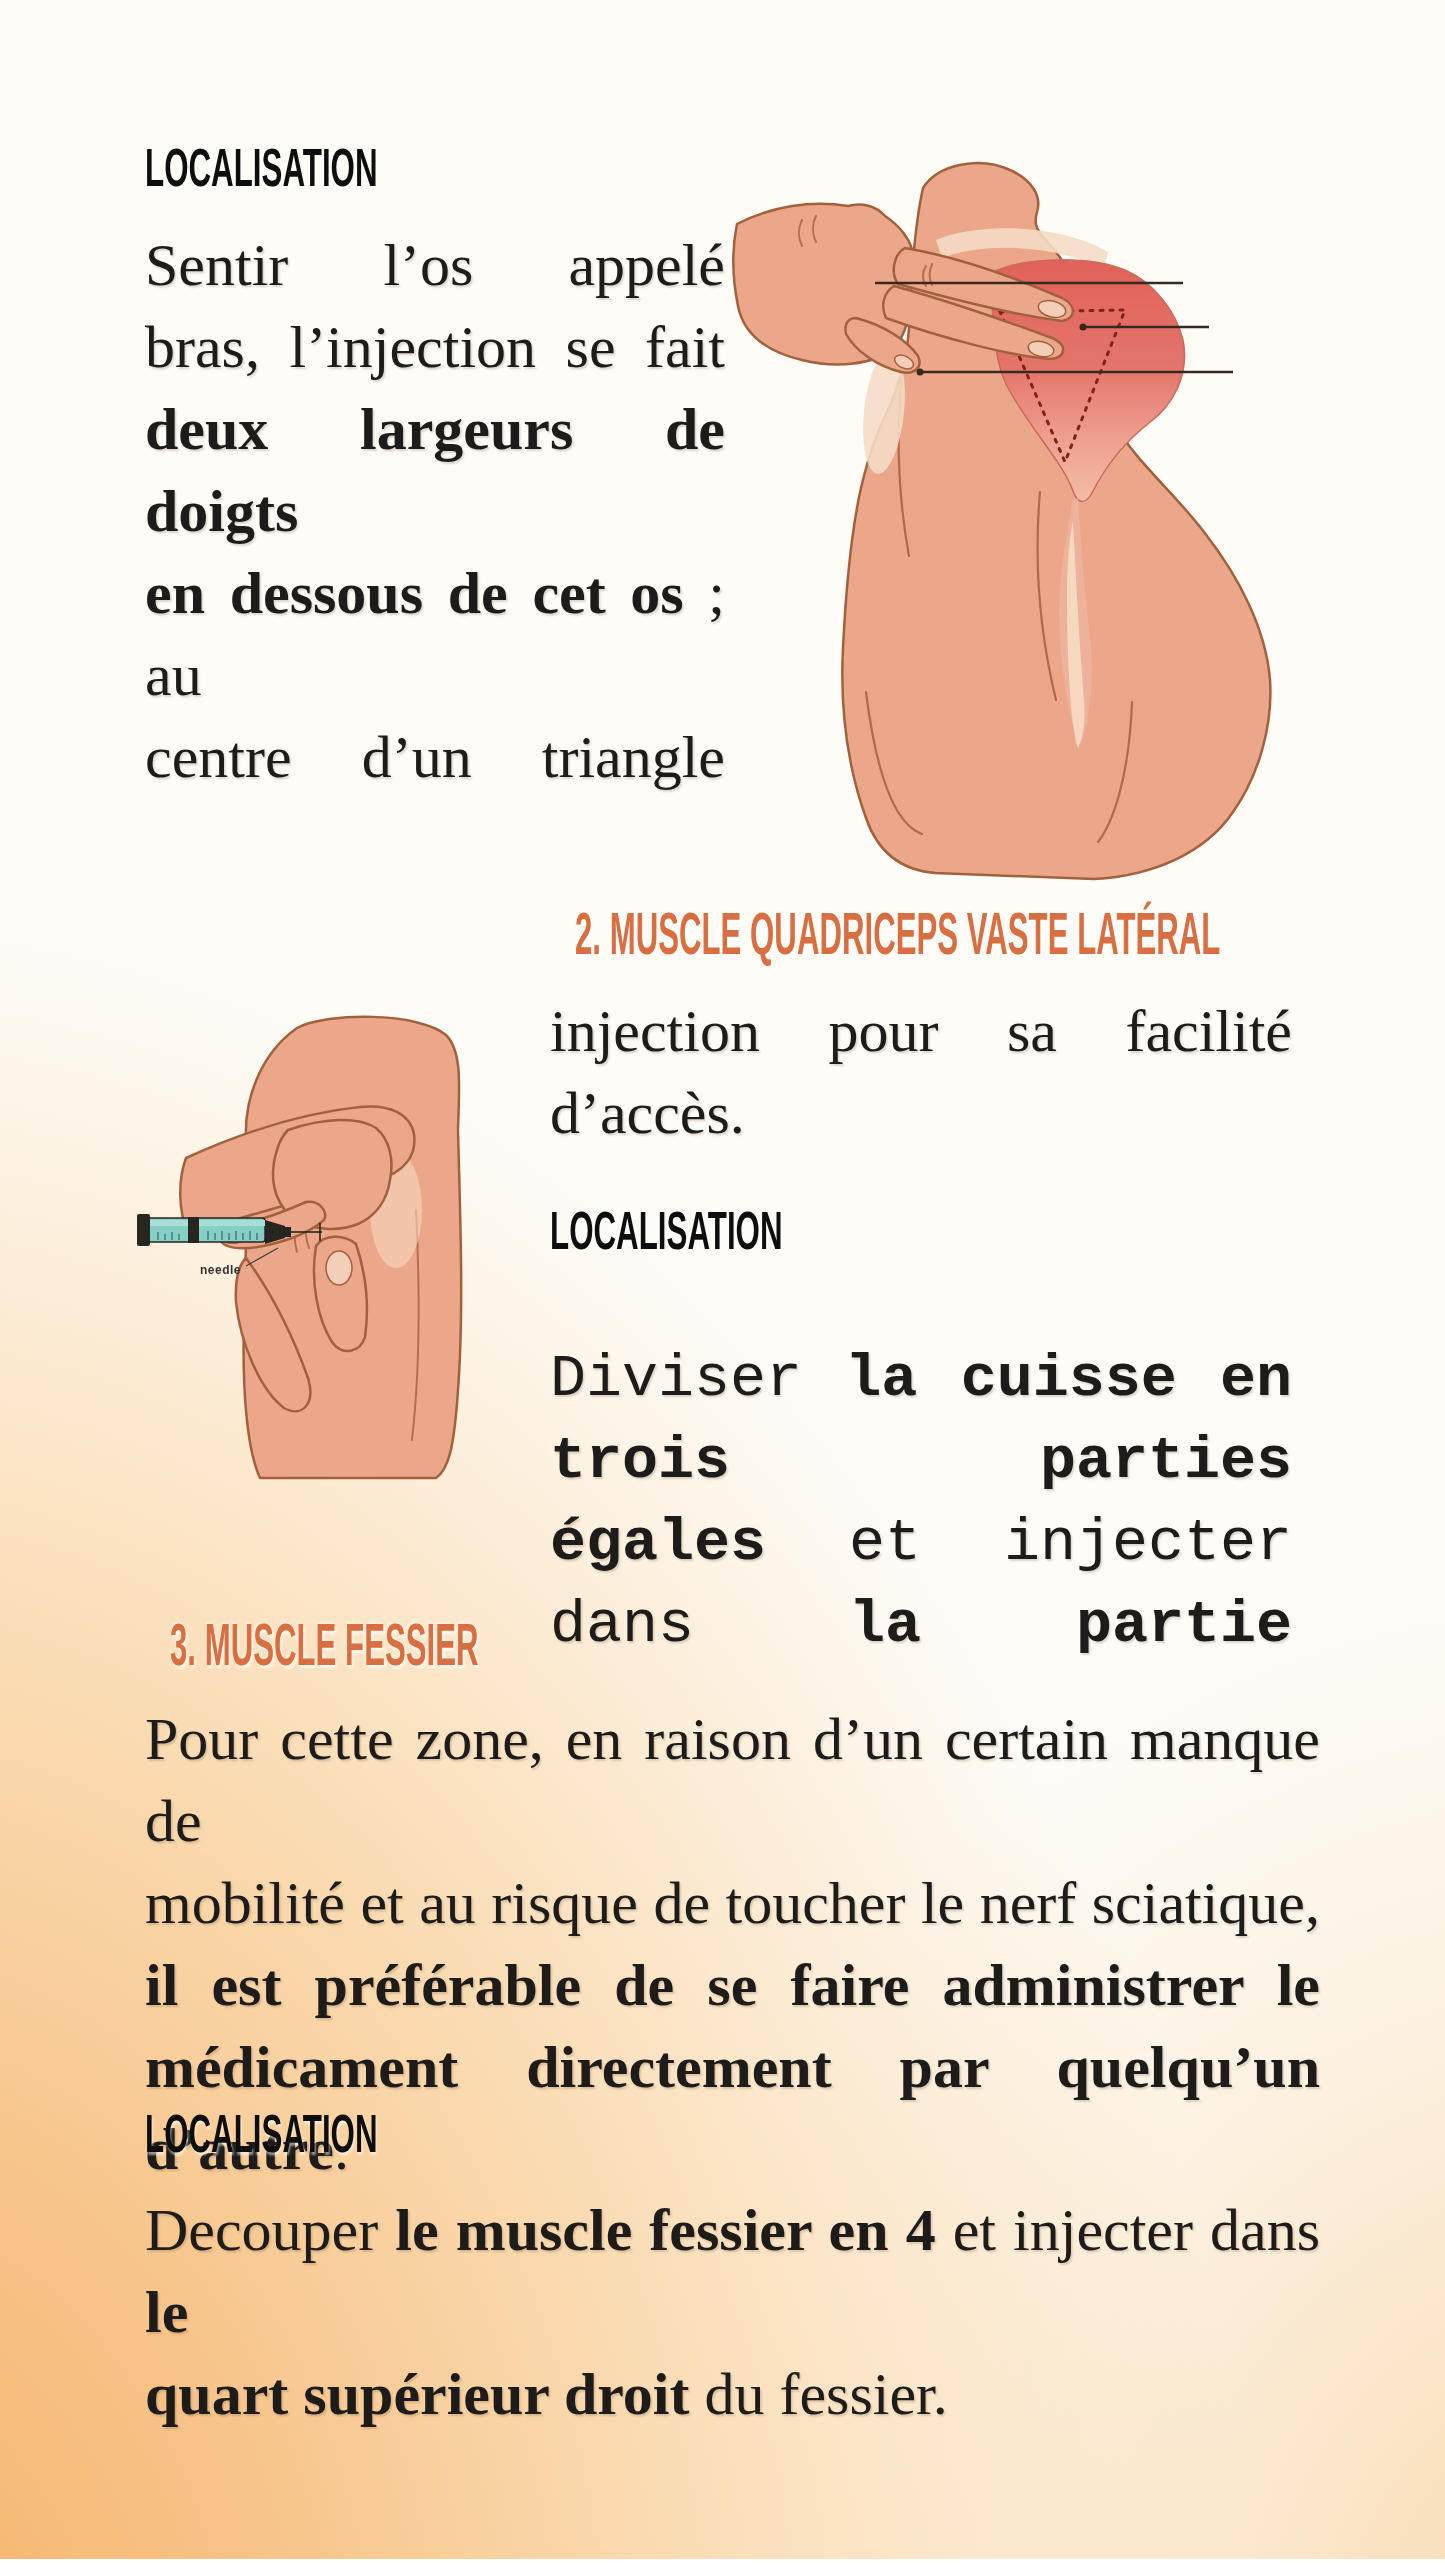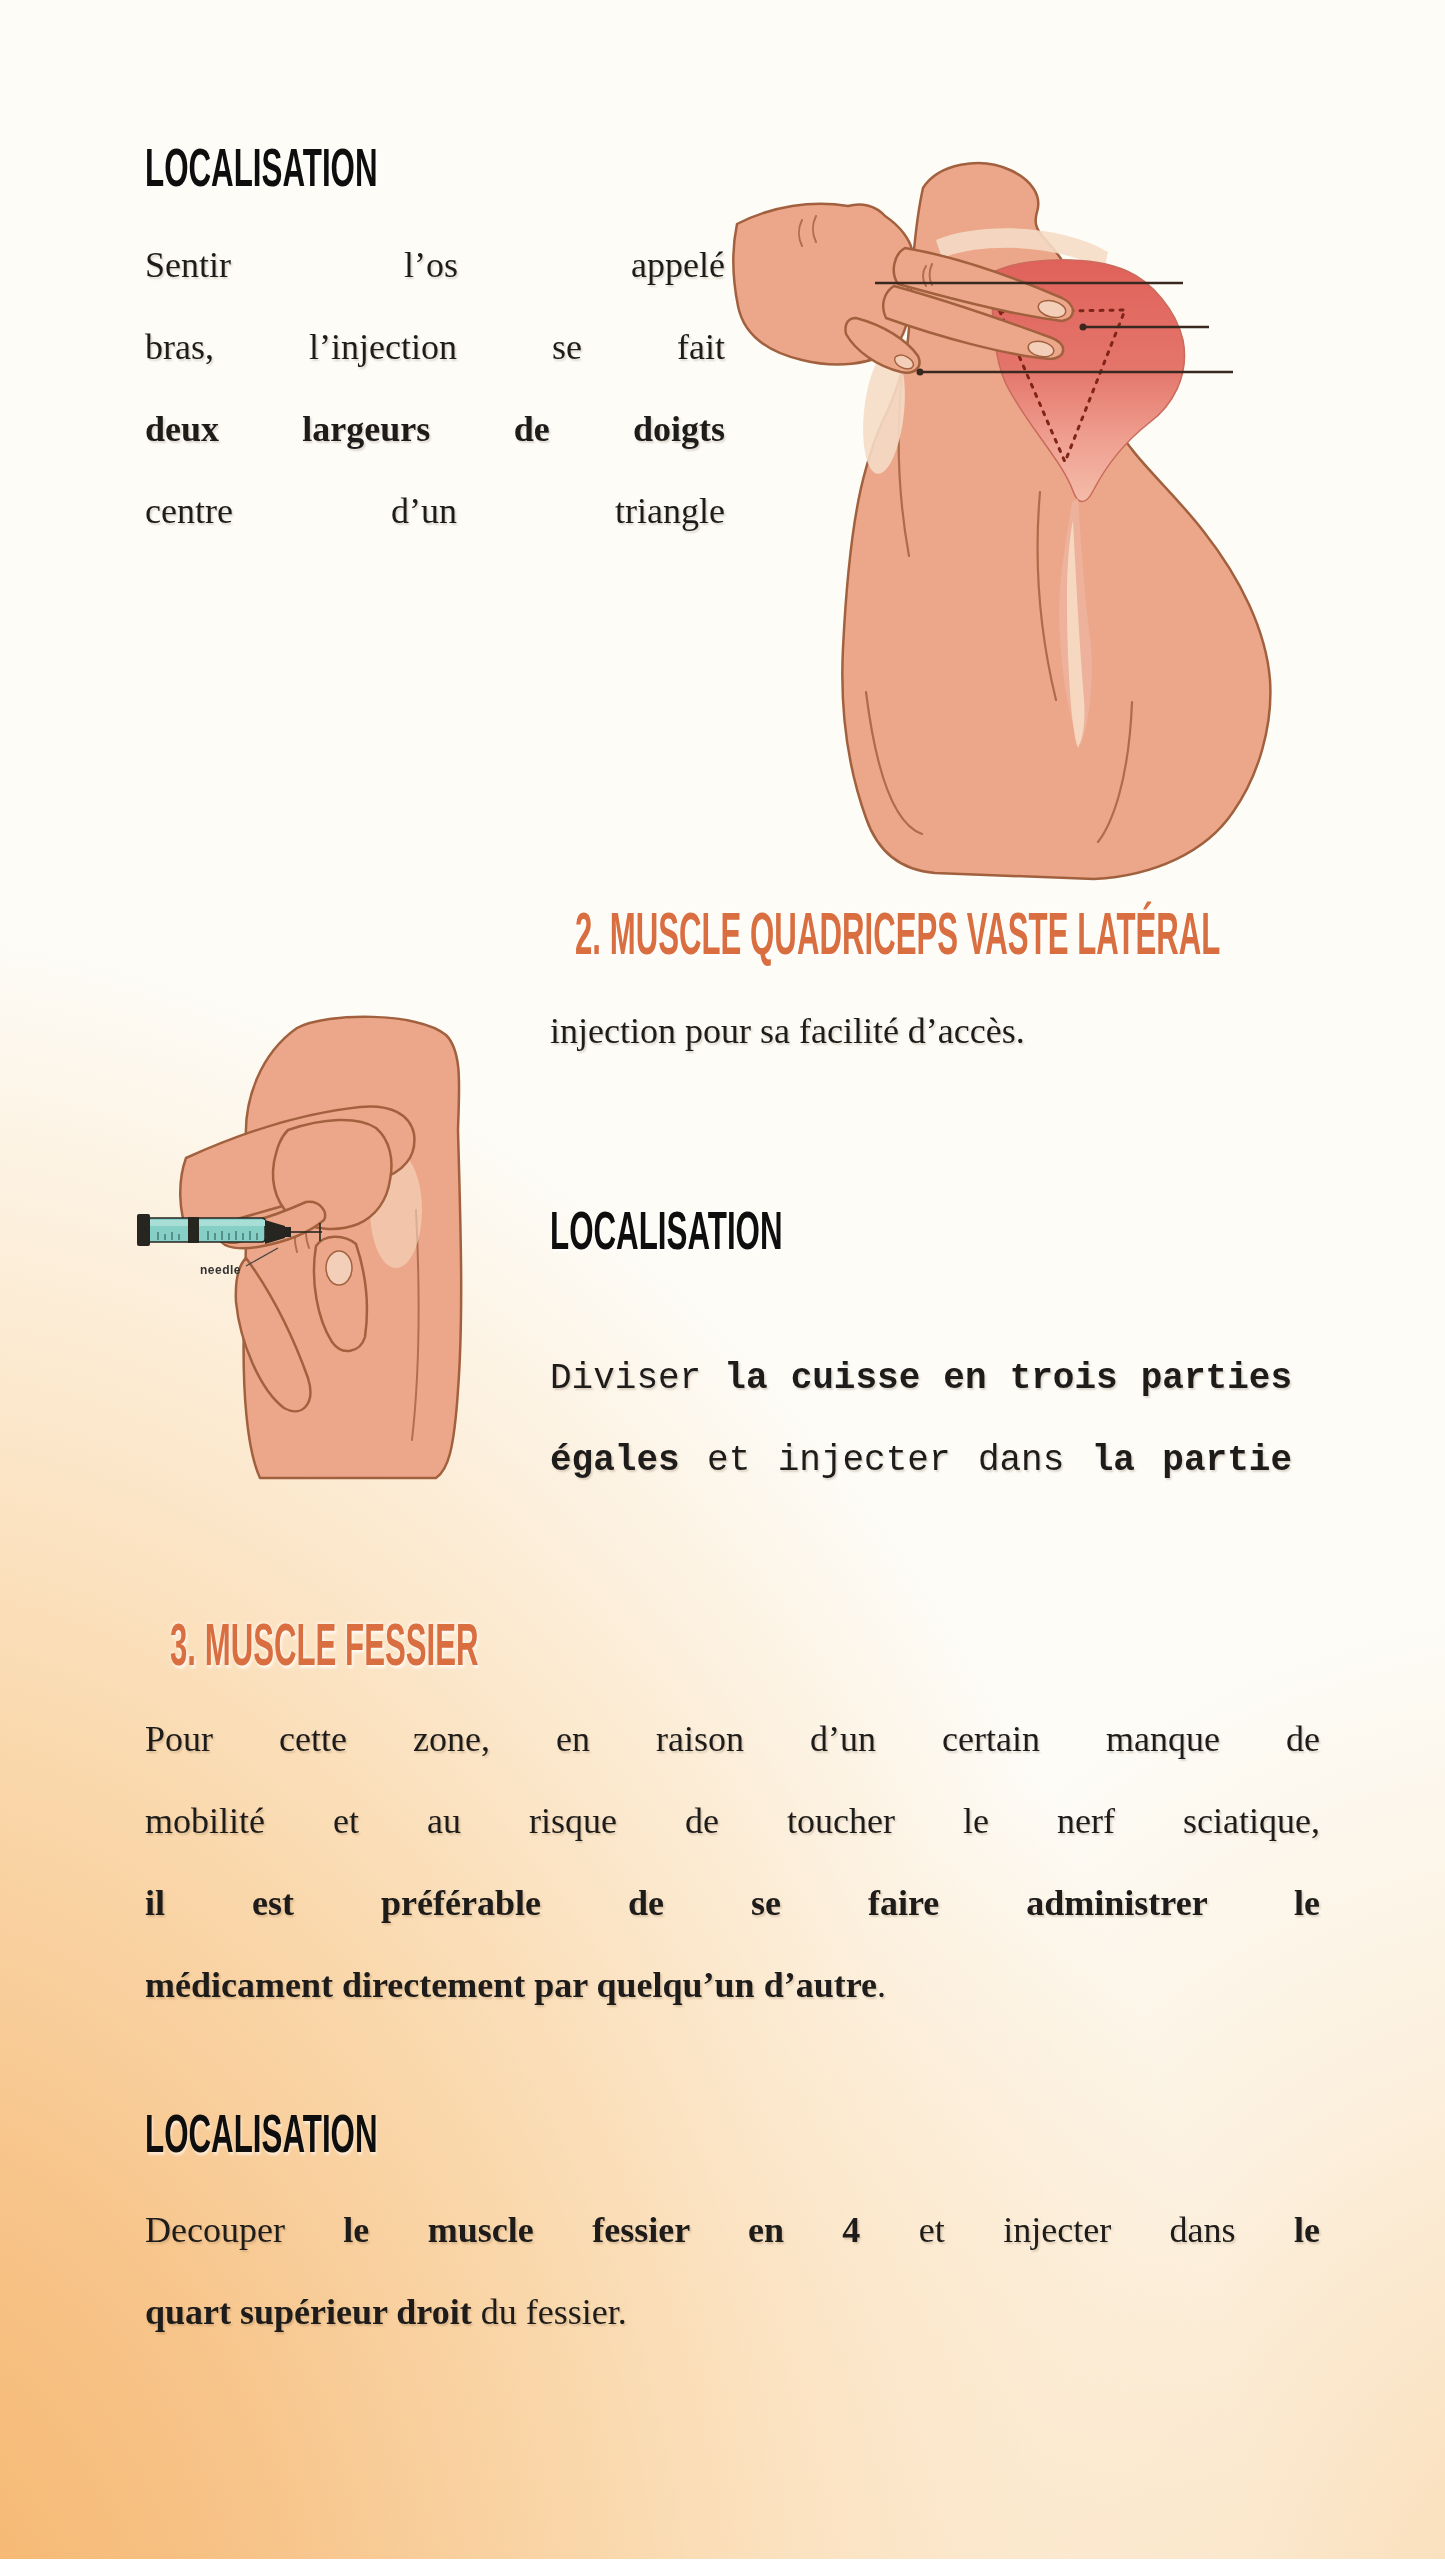--- a/index.html
+++ b/index.html
@@ -7,21 +7,21 @@
     position:relative; width:1445px; height:2569px; overflow:hidden;
     background:
       radial-gradient(90% 55% at 108% 103%, rgba(248,205,150,.75) 0%, rgba(250,220,180,.35) 45%, rgba(255,255,255,0) 75%),
       radial-gradient(130% 95% at -12% 106%, #F5B164 0%, #F7C286 22%, #FAD9AE 42%, #FCEBD3 58%, rgba(253,250,244,0) 74%),
       #FDFCF7;
     font-family:"Liberation Serif","DejaVu Serif",serif;
     color:var(--ink,#1E1C1A);
     padding-left:48px;
   }
   .abs{position:absolute;}
-  .para{font-size:36px; line-height:82px; text-shadow:1.5px 2px 2px rgba(90,60,30,.20);}
+  .para{font-size:60px; line-height:82px; text-shadow:1.5px 2px 2px rgba(90,60,30,.20);}
   .tline{text-align:justify; text-align-last:justify; white-space:normal;}
   .tline.tlast{text-align-last:left;}
   .b{font-weight:700;}
   .cond{
     font-family:"Liberation Sans","DejaVu Sans",sans-serif; font-weight:700;
     transform-origin:0 50%; white-space:nowrap; line-height:1;
   }
   .loc{font-size:54px; transform:scaleX(.58); color:#0E0E0E;
        text-shadow:2px 3px 3px rgba(255,255,255,.55);}
   .orange-h{font-size:60px; transform:scaleX(.52); color:var(--accent,#D96E40);
@@ -36,20 +36,21 @@
 <body>
 
 <div class="page">
 
   <div class="abs cond loc" style="left:145px; top:140px;">LOCALISATION</div>
 
   <div class="abs para" style="left:145px; top:224px; width:580px;">
       <div class="tline"><span>Sentir l’os appelé</span></div>
       <div class="tline"><span>bras, l’injection se fait</span></div>
       <div class="tline"><span class="b">deux largeurs de doigts</span></div>
+      <div class="tline"><span class="b">en dessous de cet os</span><span> ; au</span></div>
       <div class="tline"><span>centre d’un triangle</span></div>
     </div>
 
   <div class="abs" style="left:680px; top:160px; width:620px; height:725px;">
     <svg width="620" height="725" viewBox="0 0 620 725">
       <defs>
         <linearGradient id="mgrad" x1="0" y1="0" x2="0" y2="1">
           <stop offset="0" stop-color="#E0625A"></stop>
           <stop offset=".45" stop-color="#E4756B"></stop>
           <stop offset=".75" stop-color="#EFA091"></stop>

